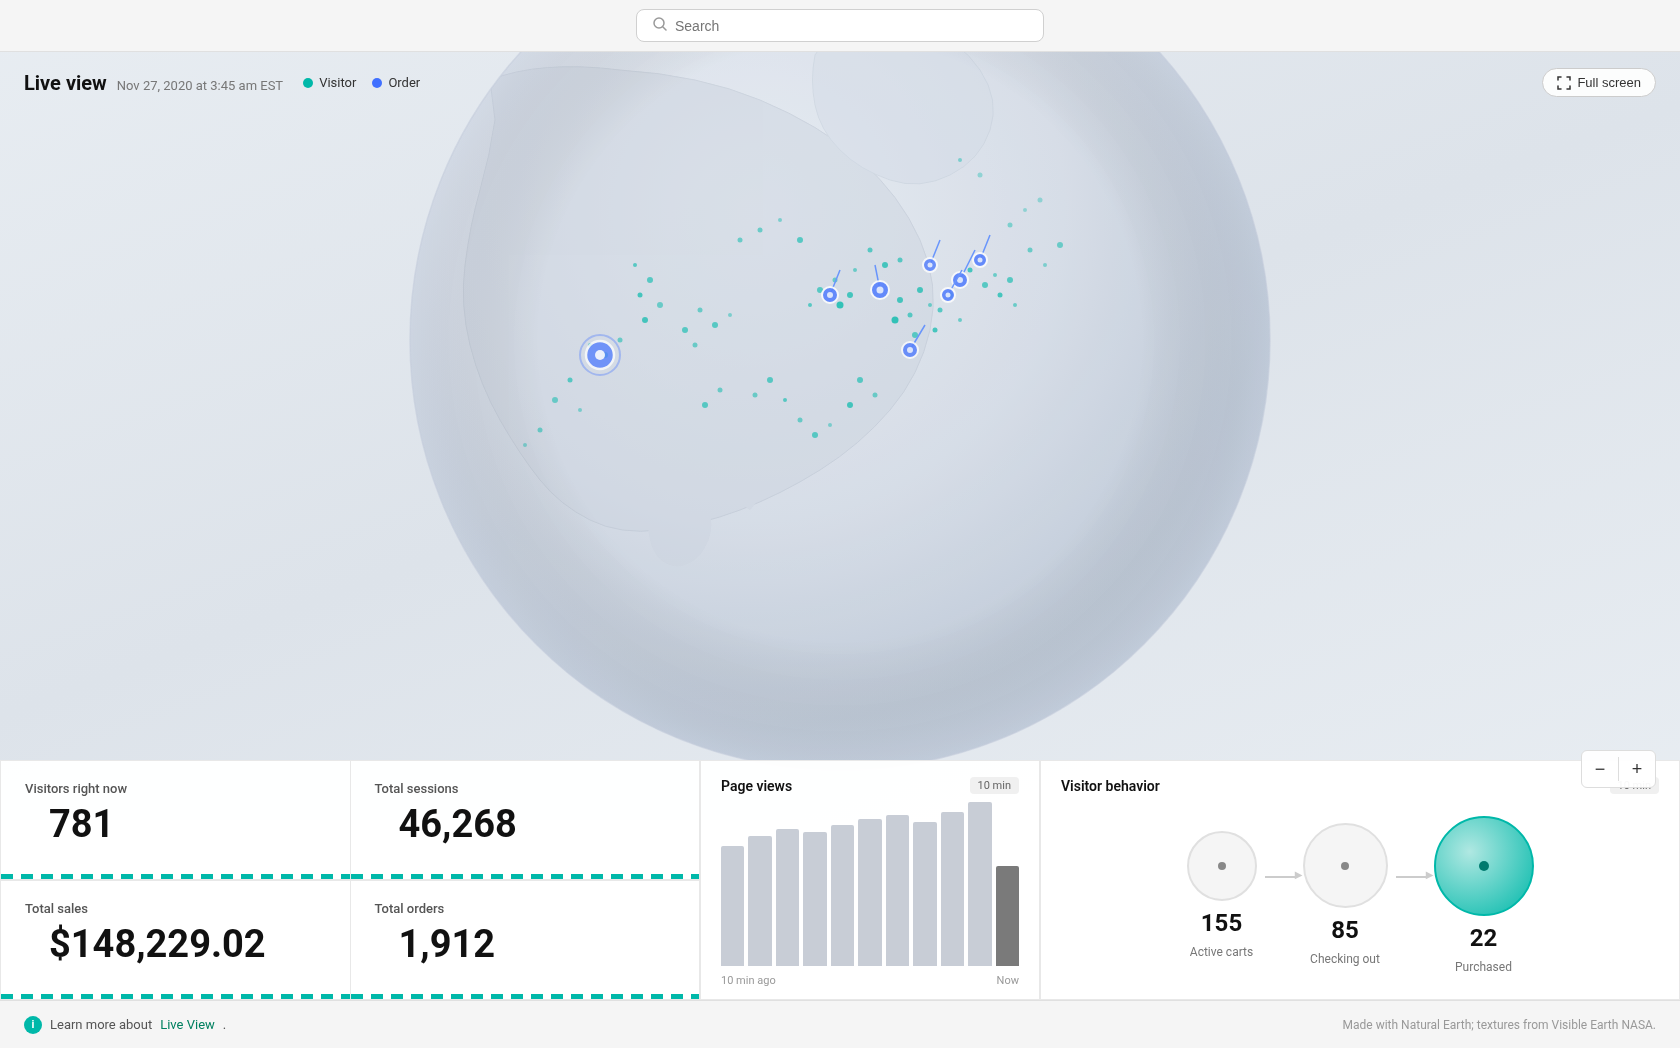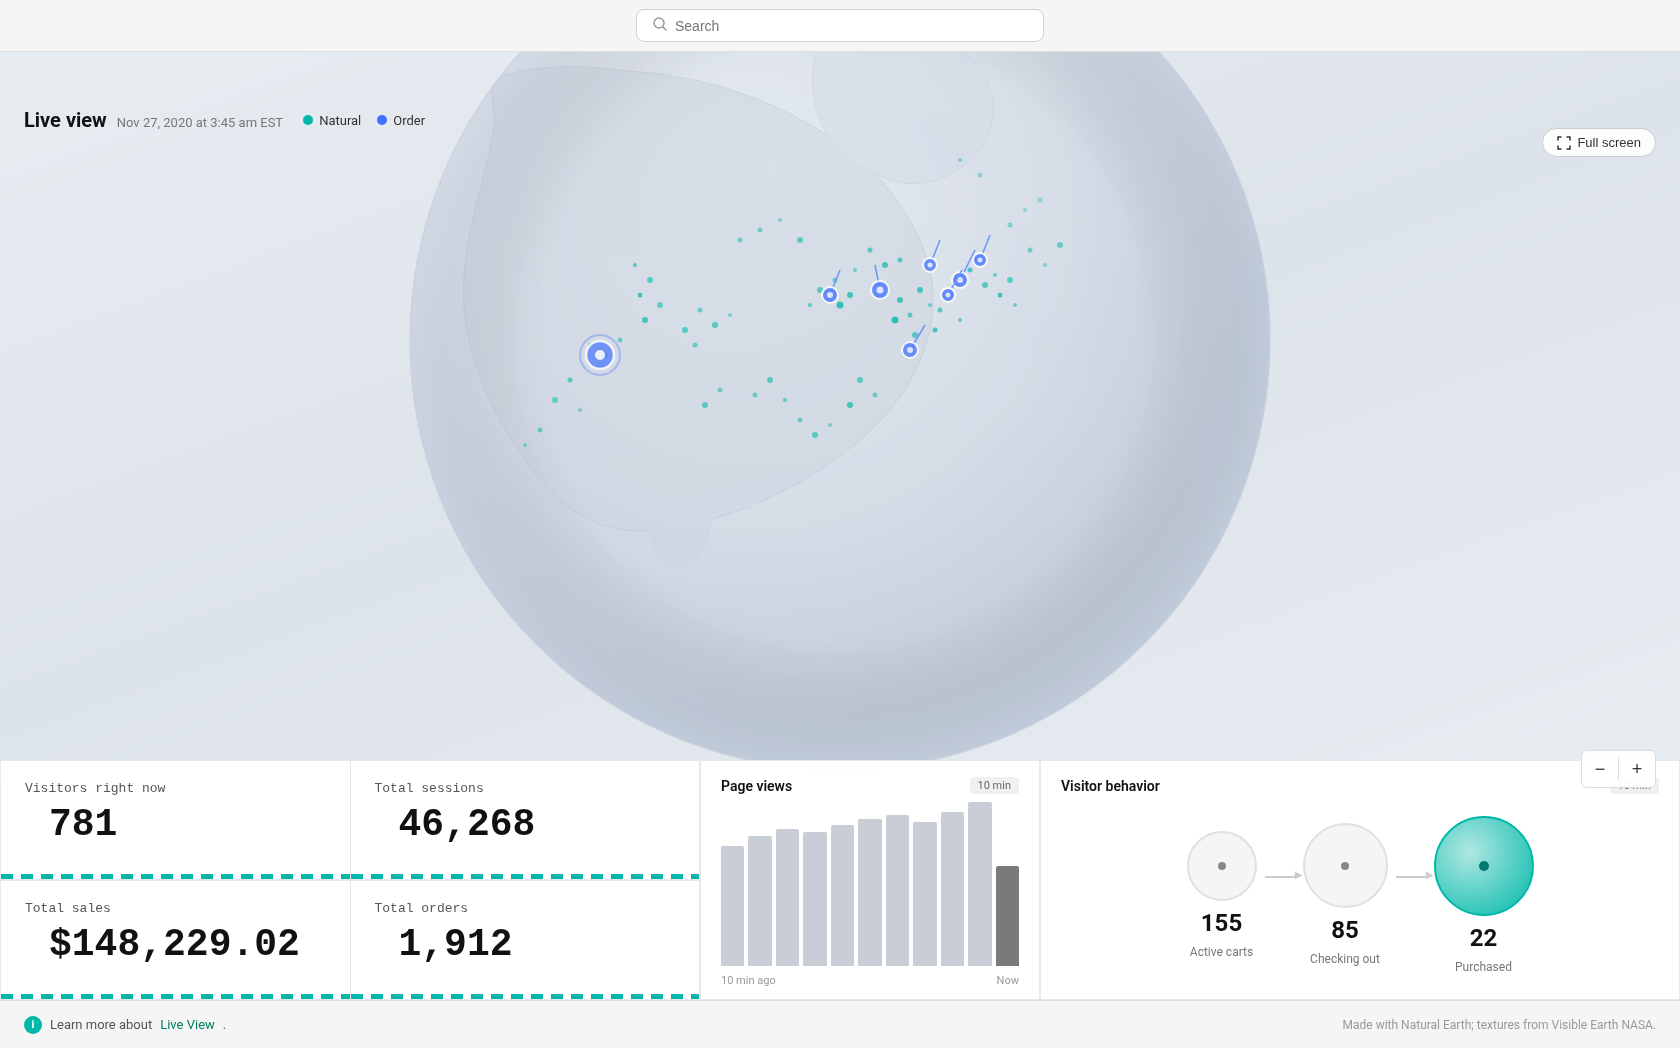--- a/index.html
+++ b/index.html
@@ -40,41 +40,41 @@
       font-size: 14px;
       color: #333;
       background: transparent;
       width: 100%;
     }
     .search-icon-svg { color: #999; flex-shrink: 0; }
 
     
     .header {
       position: absolute;
-      top: 67px;
+      top: 52px;
       left: 0; right: 0;
       padding: 16px 24px;
       display: flex;
       align-items: center;
       justify-content: space-between;
       z-index: 50;
     }
     .header-left { display: flex; align-items: center; gap: 12px; flex-wrap: wrap; }
     .page-title-text { font-size: 20px; font-weight: 700; color: #111; }
     .page-timestamp { font-size: 13px; color: #777; margin-left: 6px; }
     .legend { display: flex; align-items: center; gap: 16px; margin-left: 8px; }
     .legend-item { display: flex; align-items: center; gap: 6px; font-size: 13px; color: #333; }
     .legend-dot { width: 10px; height: 10px; border-radius: 50%; }
     .legend-dot.visitor { background: #00b8a9; }
     .legend-dot.order { background: #4070ff; }
     .fullscreen-btn {
       display: flex; align-items: center; gap: 6px;
       border: 1px solid #ccc; border-radius: 20px;
       padding: 6px 14px; background: rgba(255,255,255,0.9);
-      font-size: 13px; cursor: pointer; color: #333; margin-top: 45px;
+      font-size: 13px; cursor: pointer; color: #333;
     }
 
     
     .globe-container {
       position: absolute;
       top: 0; left: 0; right: 0;
       height: 820px;
       overflow: hidden;
       background: linear-gradient(160deg, #e8edf2 0%, #dde3ea 50%, #e8edf2 100%);
     }
@@ -128,21 +128,20 @@
       flex: 1;
     }
 
     .stat-card {
       background: rgba(255,255,255,0.97);
       border: 1px solid #e8e8e8;
       flex: 1;
       padding: 20px 24px 16px;
       position: relative;
       overflow: hidden;
-      font-family: Liberation Mono, monospace;
     }
     .stat-card:first-child { border-right: none; }
 
     .stat-card::after {
       content: '';
       position: absolute;
       bottom: 0; left: 0; right: 0;
       height: 5px;
       background: repeating-linear-gradient(
         90deg,
@@ -499,21 +498,21 @@
 
 <div class="header">
   <div class="header-left">
     <div>
       <span class="page-title-text">Live view</span>
       <span class="page-timestamp">Nov 27, 2020 at 3:45 am EST</span>
     </div>
     <div class="legend">
       <div class="legend-item">
         <span class="legend-dot visitor"></span>
-        <span>Natural</span>
+        <span>Visitor</span>
       </div>
       <div class="legend-item">
         <span class="legend-dot order"></span>
         <span>Order</span>
       </div>
     </div>
   </div>
   <button class="fullscreen-btn">
     <svg width="14" height="14" viewBox="0 0 14 14" fill="none">
       <path d="M1 4V1h3M10 1h3v3M13 10v3h-3M4 13H1v-3" stroke="#333" stroke-width="1.5" stroke-linecap="round"></path>

